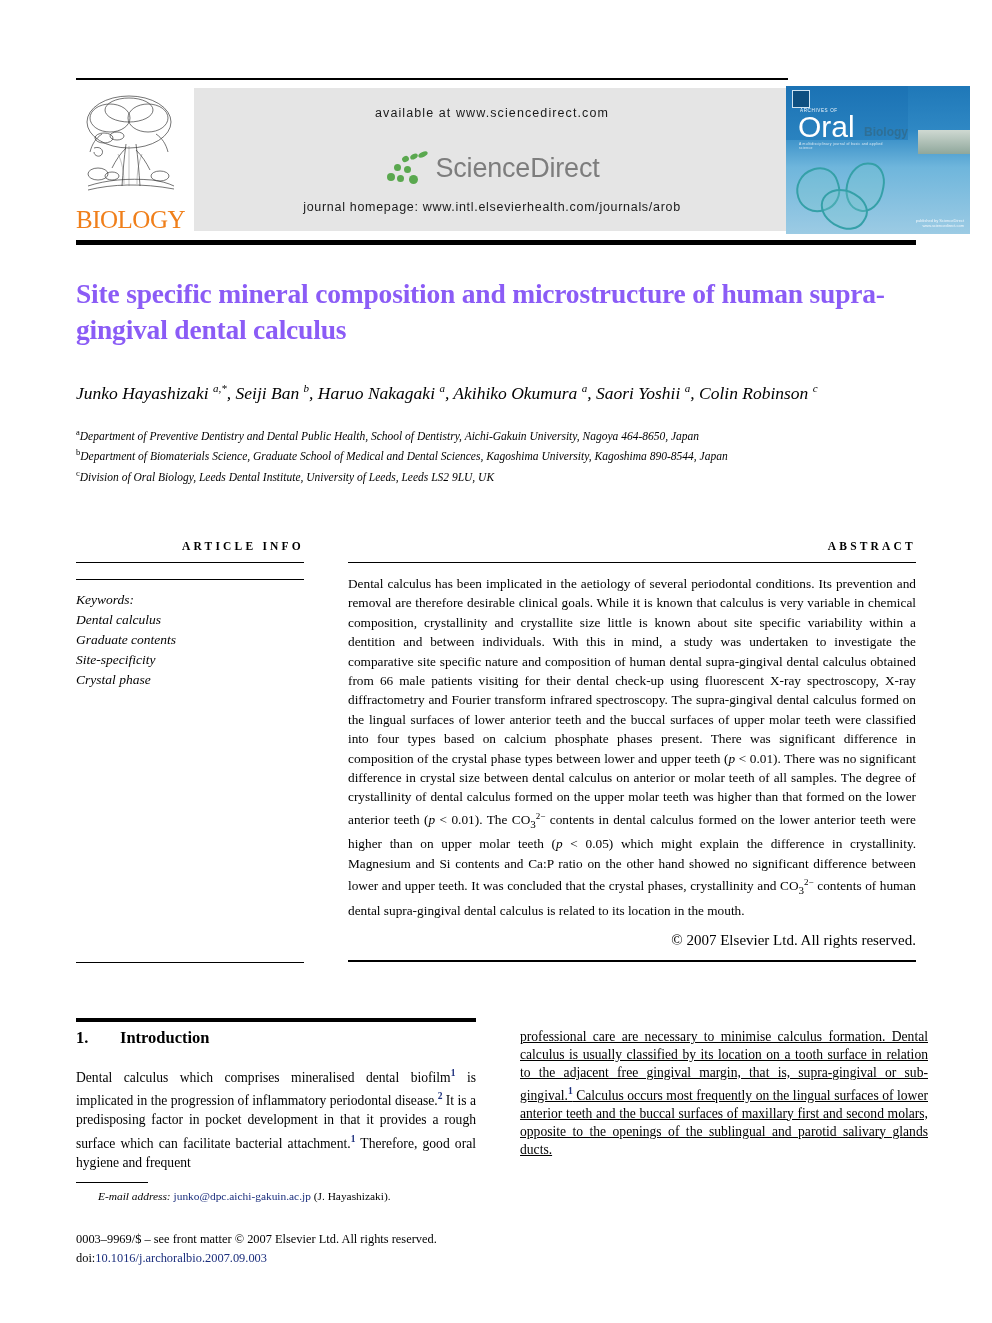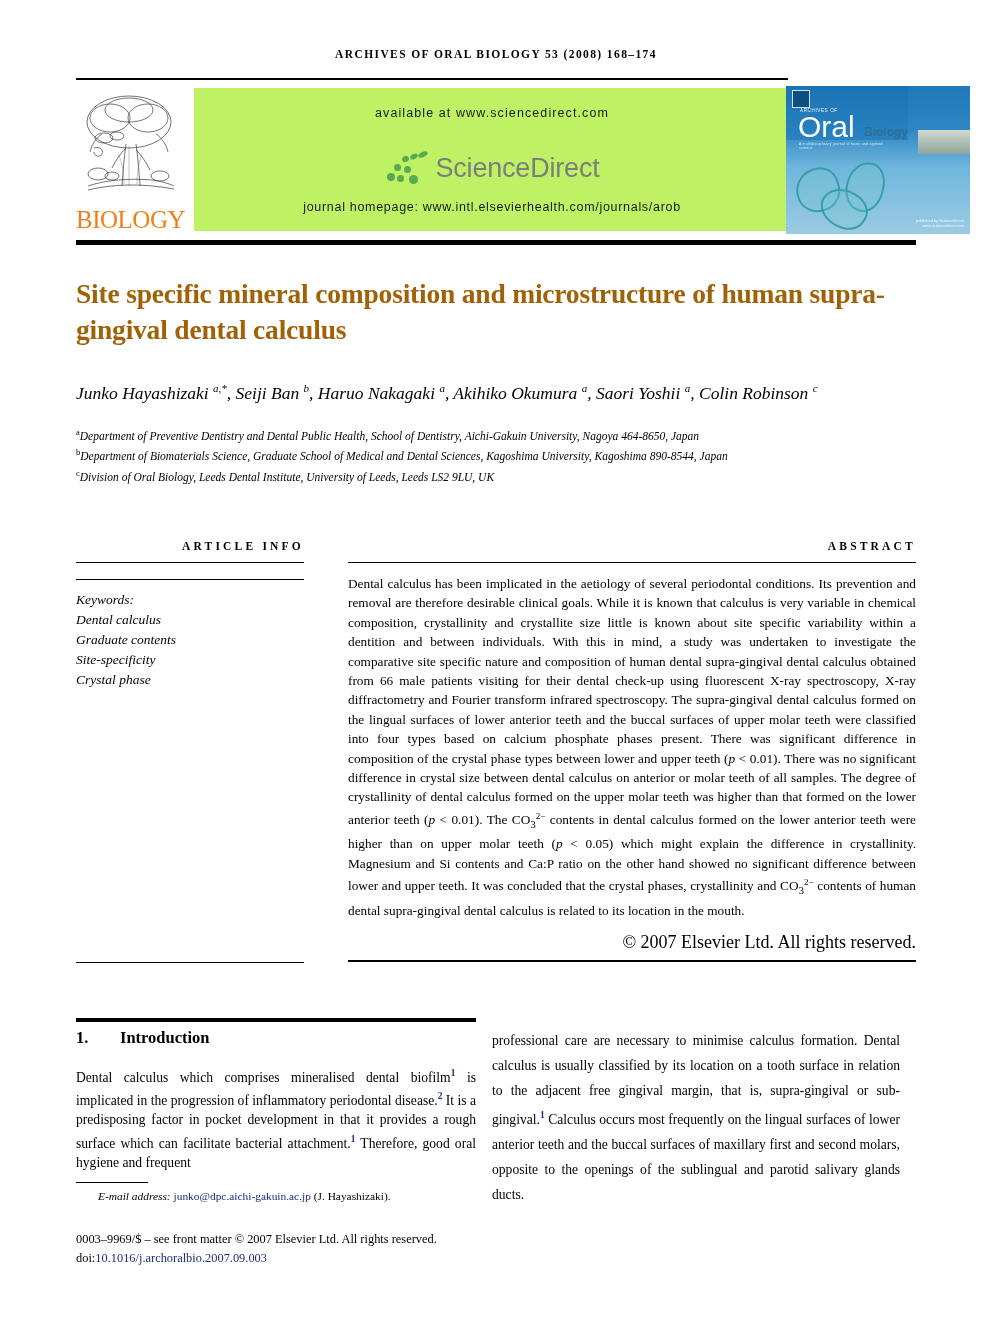--- a/index.html
+++ b/index.html
@@ -72,21 +72,21 @@
     letter-spacing: -0.5px;
     color: #F07F1A;
     line-height: 1;
   }
 
   .sd-banner {
     position: absolute;
     left: 118px; top: 2px;
     width: 596px;
     height: 143px;
-    background: #bef264;
+    background: #e5e5e5;
   }
   .sd-avail {
     position: absolute;
     left: 0; top: 18px;
     width: 596px;
     text-align: center;
     font-family: "Liberation Sans", "DejaVu Sans", sans-serif;
     font-size: 12.5px;
     letter-spacing: 1.1px;
     color: #1a1a1a;
@@ -205,21 +205,21 @@
   
   .title {
     position: absolute;
     left: 76px; top: 258px;
     width: 810px;
     font-family: "Liberation Serif", "DejaVu Serif", serif;
     font-weight: bold;
     font-size: 27.5px;
     line-height: 36px;
     letter-spacing: -0.2px;
-    color: #a16207;
+    color: #8b5cf6;
   }
 
   
   .authors {
     position: absolute;
     left: 76px; top: 370px;
     width: 830px;
     font-family: "Liberation Serif", "DejaVu Serif", serif;
     font-style: italic;
     font-size: 17.5px;
@@ -283,21 +283,21 @@
     font-family: "Liberation Serif", "DejaVu Serif", serif;
     font-size: 13.3px;
     line-height: 19.4px;
     text-align: justify;
     margin-top: 11px;
     color: #000;
   }
   .abs-body sup { font-size: 9px; vertical-align: super; }
   .abs-copy {
     font-family: "Liberation Serif", "DejaVu Serif", serif;
-    font-size: 18px;
+    font-size: 15px;
     text-align: right;
     margin-top: 12px;
     color: #000;
   }
   .hr-info-close {
     position: absolute;
     left: 76px; top: 962px;
     width: 228px;
     height: 1px;
     background: #000;
@@ -334,27 +334,28 @@
     left: 76px; top: 1064px;
     width: 400px;
     font-family: "Liberation Serif", "DejaVu Serif", serif;
     font-size: 13.6px;
     line-height: 19.6px;
     text-align: justify;
     color: #000;
   }
   .bodycol-r {
     position: absolute;
-    left: 492px; top: 1028px;
+    left: 520px; top: 1028px;
     width: 408px;
     font-family: "Liberation Serif", "DejaVu Serif", serif;
     font-size: 13.6px;
-    line-height: 25px;
+    line-height: 18px;
     text-align: justify;
     color: #000;
+    text-decoration: underline;
   }
   .bodycol-l sup, .bodycol-r sup {
     font-size: 9.5px; vertical-align: super; font-weight: bold; color: #1a2d7c;
   }
 
   
   .fn-rule {
     position: absolute;
     left: 76px; top: 1182px;
     width: 72px;
@@ -383,21 +384,20 @@
     line-height: 19px;
     color: #000;
   }
   .fn-imprint .doi { color: #1a2d7c; }
 </style>
 </head>
 <body>
 
 <div class="page">
 
-  <div class="runhead">ARCHIVES OF ORAL BIOLOGY 53 (2008) 168–174</div>
   <div class="rule-top"></div>
 
   <div class="banner-wrap">
 
     <div class="elsevier-logo">
       <div class="tree-box">
         <svg width="94" height="112" viewBox="0 0 94 112">
           <rect x="0" y="0" width="94" height="112" fill="#ffffff"></rect>
           <g stroke="#3a3a3a" stroke-width="0.7" fill="none">
             <ellipse cx="47" cy="34" rx="42" ry="26"></ellipse>

